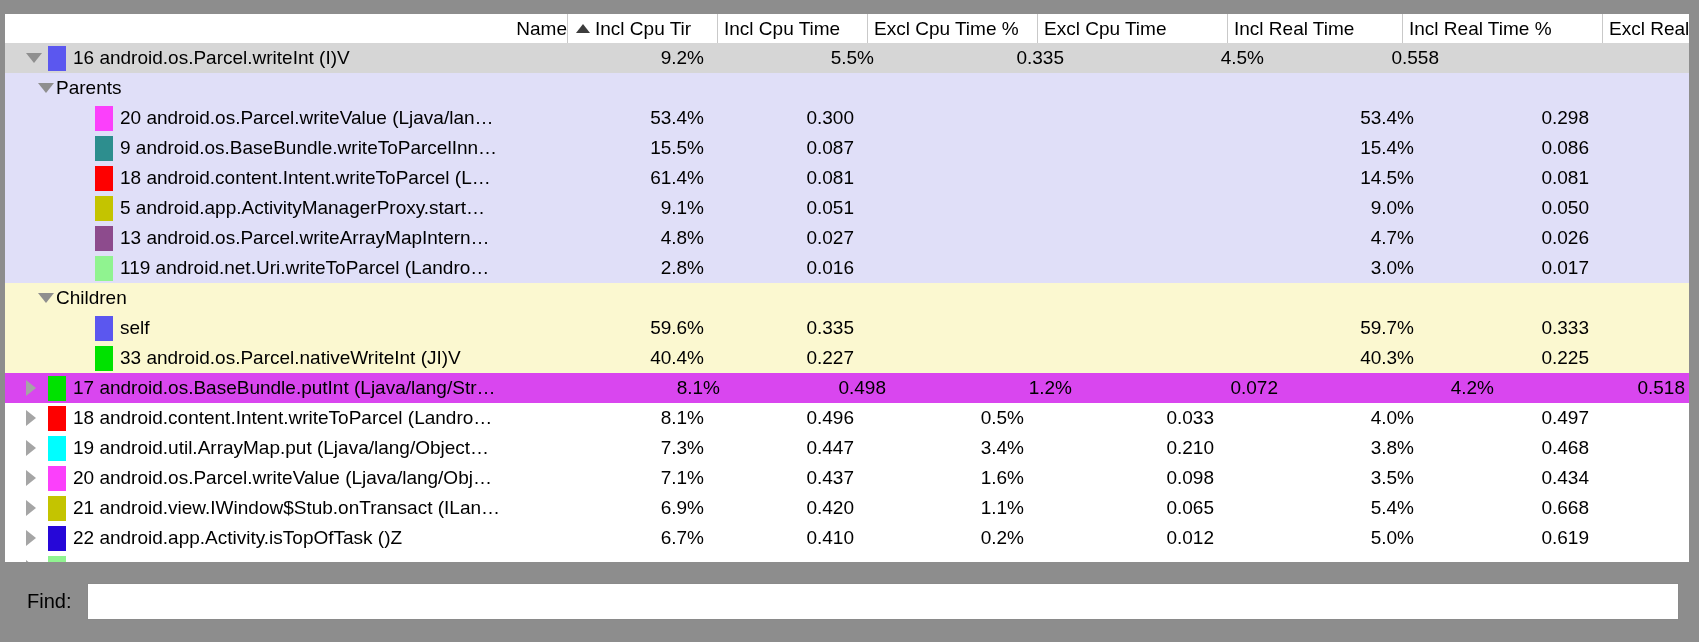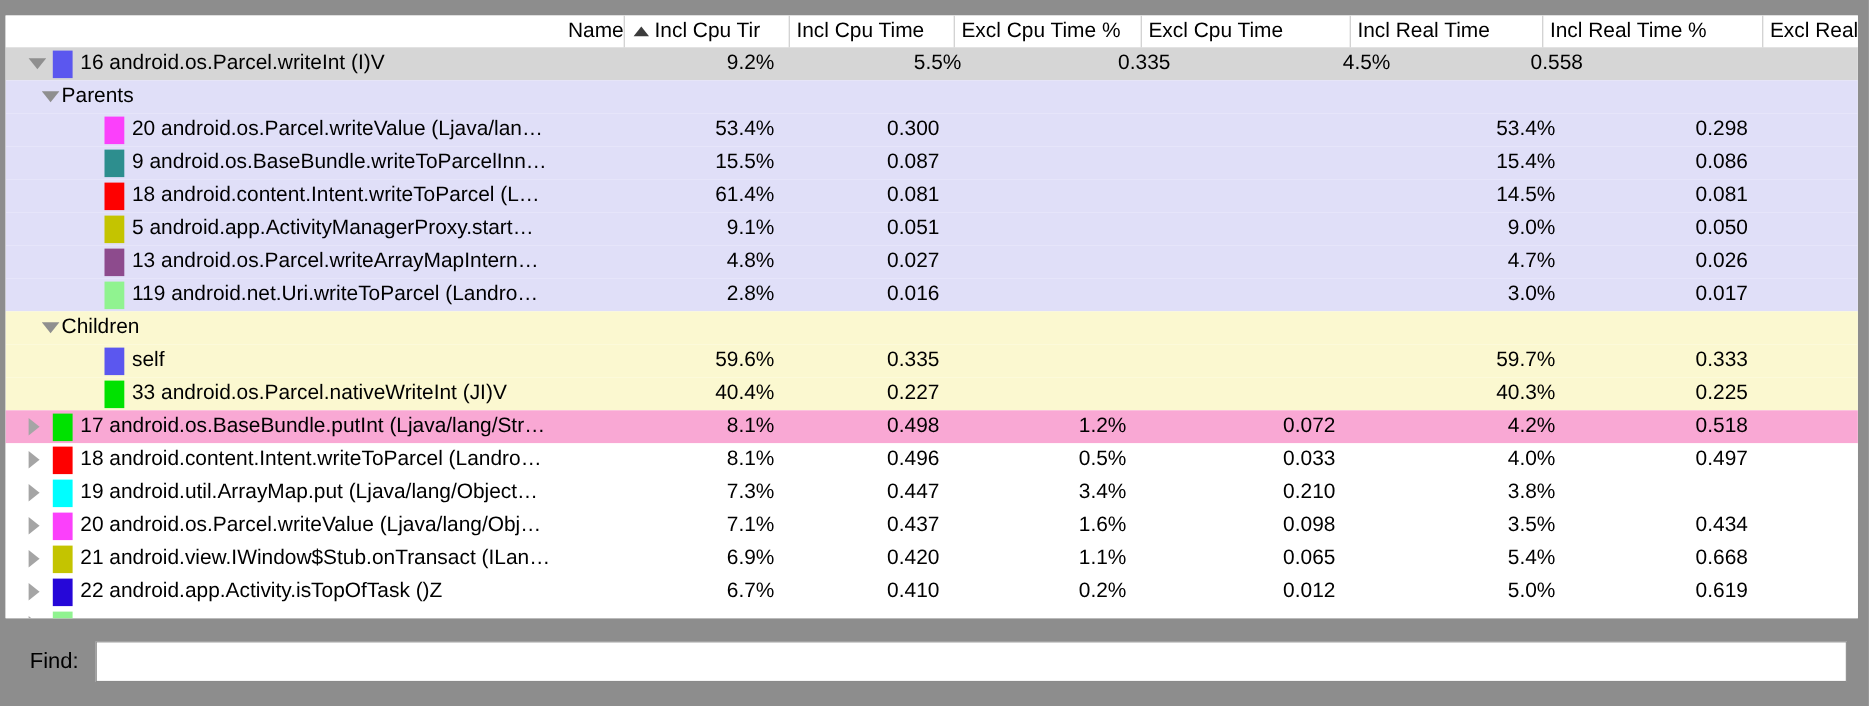--- a/index.html
+++ b/index.html
@@ -219,21 +219,21 @@
           <span class="swatch" style="background: rgb(0, 226, 0);"></span>
           <span>33 android.os.Parcel.nativeWriteInt (JI)V</span>
         </div>
         <div class="val-cell" style="width: 150px;">40.4%</div>
         <div class="val-cell" style="width: 150px;">0.227</div>
         <div class="val-cell" style="width: 170px;"></div>
         <div class="val-cell" style="width: 190px;"></div>
         <div class="val-cell" style="width: 200px;">40.3%</div>
         <div class="val-cell" style="width: 175px;">0.225</div>
       </div>
-      <div class="row" style="background: #f9a8d4;">
+      <div class="row" style="background: #d946ef; gap: 16px;">
         <div class="name-cell" style="padding-left: 21px;">
           <span class="exp">
             <span class="tri-right"></span>
           </span>
           <span class="swatch" style="background: rgb(0, 226, 0);"></span>
           <span>17 android.os.BaseBundle.putInt (Ljava/lang/Str…</span>
         </div>
         <div class="val-cell" style="width: 150px;">8.1%</div>
         <div class="val-cell" style="width: 150px;">0.498</div>
         <div class="val-cell" style="width: 170px;">1.2%</div>
@@ -262,20 +262,21 @@
             <span class="tri-right"></span>
           </span>
           <span class="swatch" style="background: rgb(0, 254, 255);"></span>
           <span>19 android.util.ArrayMap.put (Ljava/lang/Object…</span>
         </div>
         <div class="val-cell" style="width: 150px;">7.3%</div>
         <div class="val-cell" style="width: 150px;">0.447</div>
         <div class="val-cell" style="width: 170px;">3.4%</div>
         <div class="val-cell" style="width: 190px;">0.210</div>
         <div class="val-cell" style="width: 200px;">3.8%</div>
+        <div class="val-cell" style="width: 175px;">0.468</div>
       </div>
       <div class="row" style="background: rgb(255, 255, 255);">
         <div class="name-cell" style="padding-left: 21px;">
           <span class="exp">
             <span class="tri-right"></span>
           </span>
           <span class="swatch" style="background: rgb(251, 64, 251);"></span>
           <span>20 android.os.Parcel.writeValue (Ljava/lang/Obj…</span>
         </div>
         <div class="val-cell" style="width: 150px;">7.1%</div>

